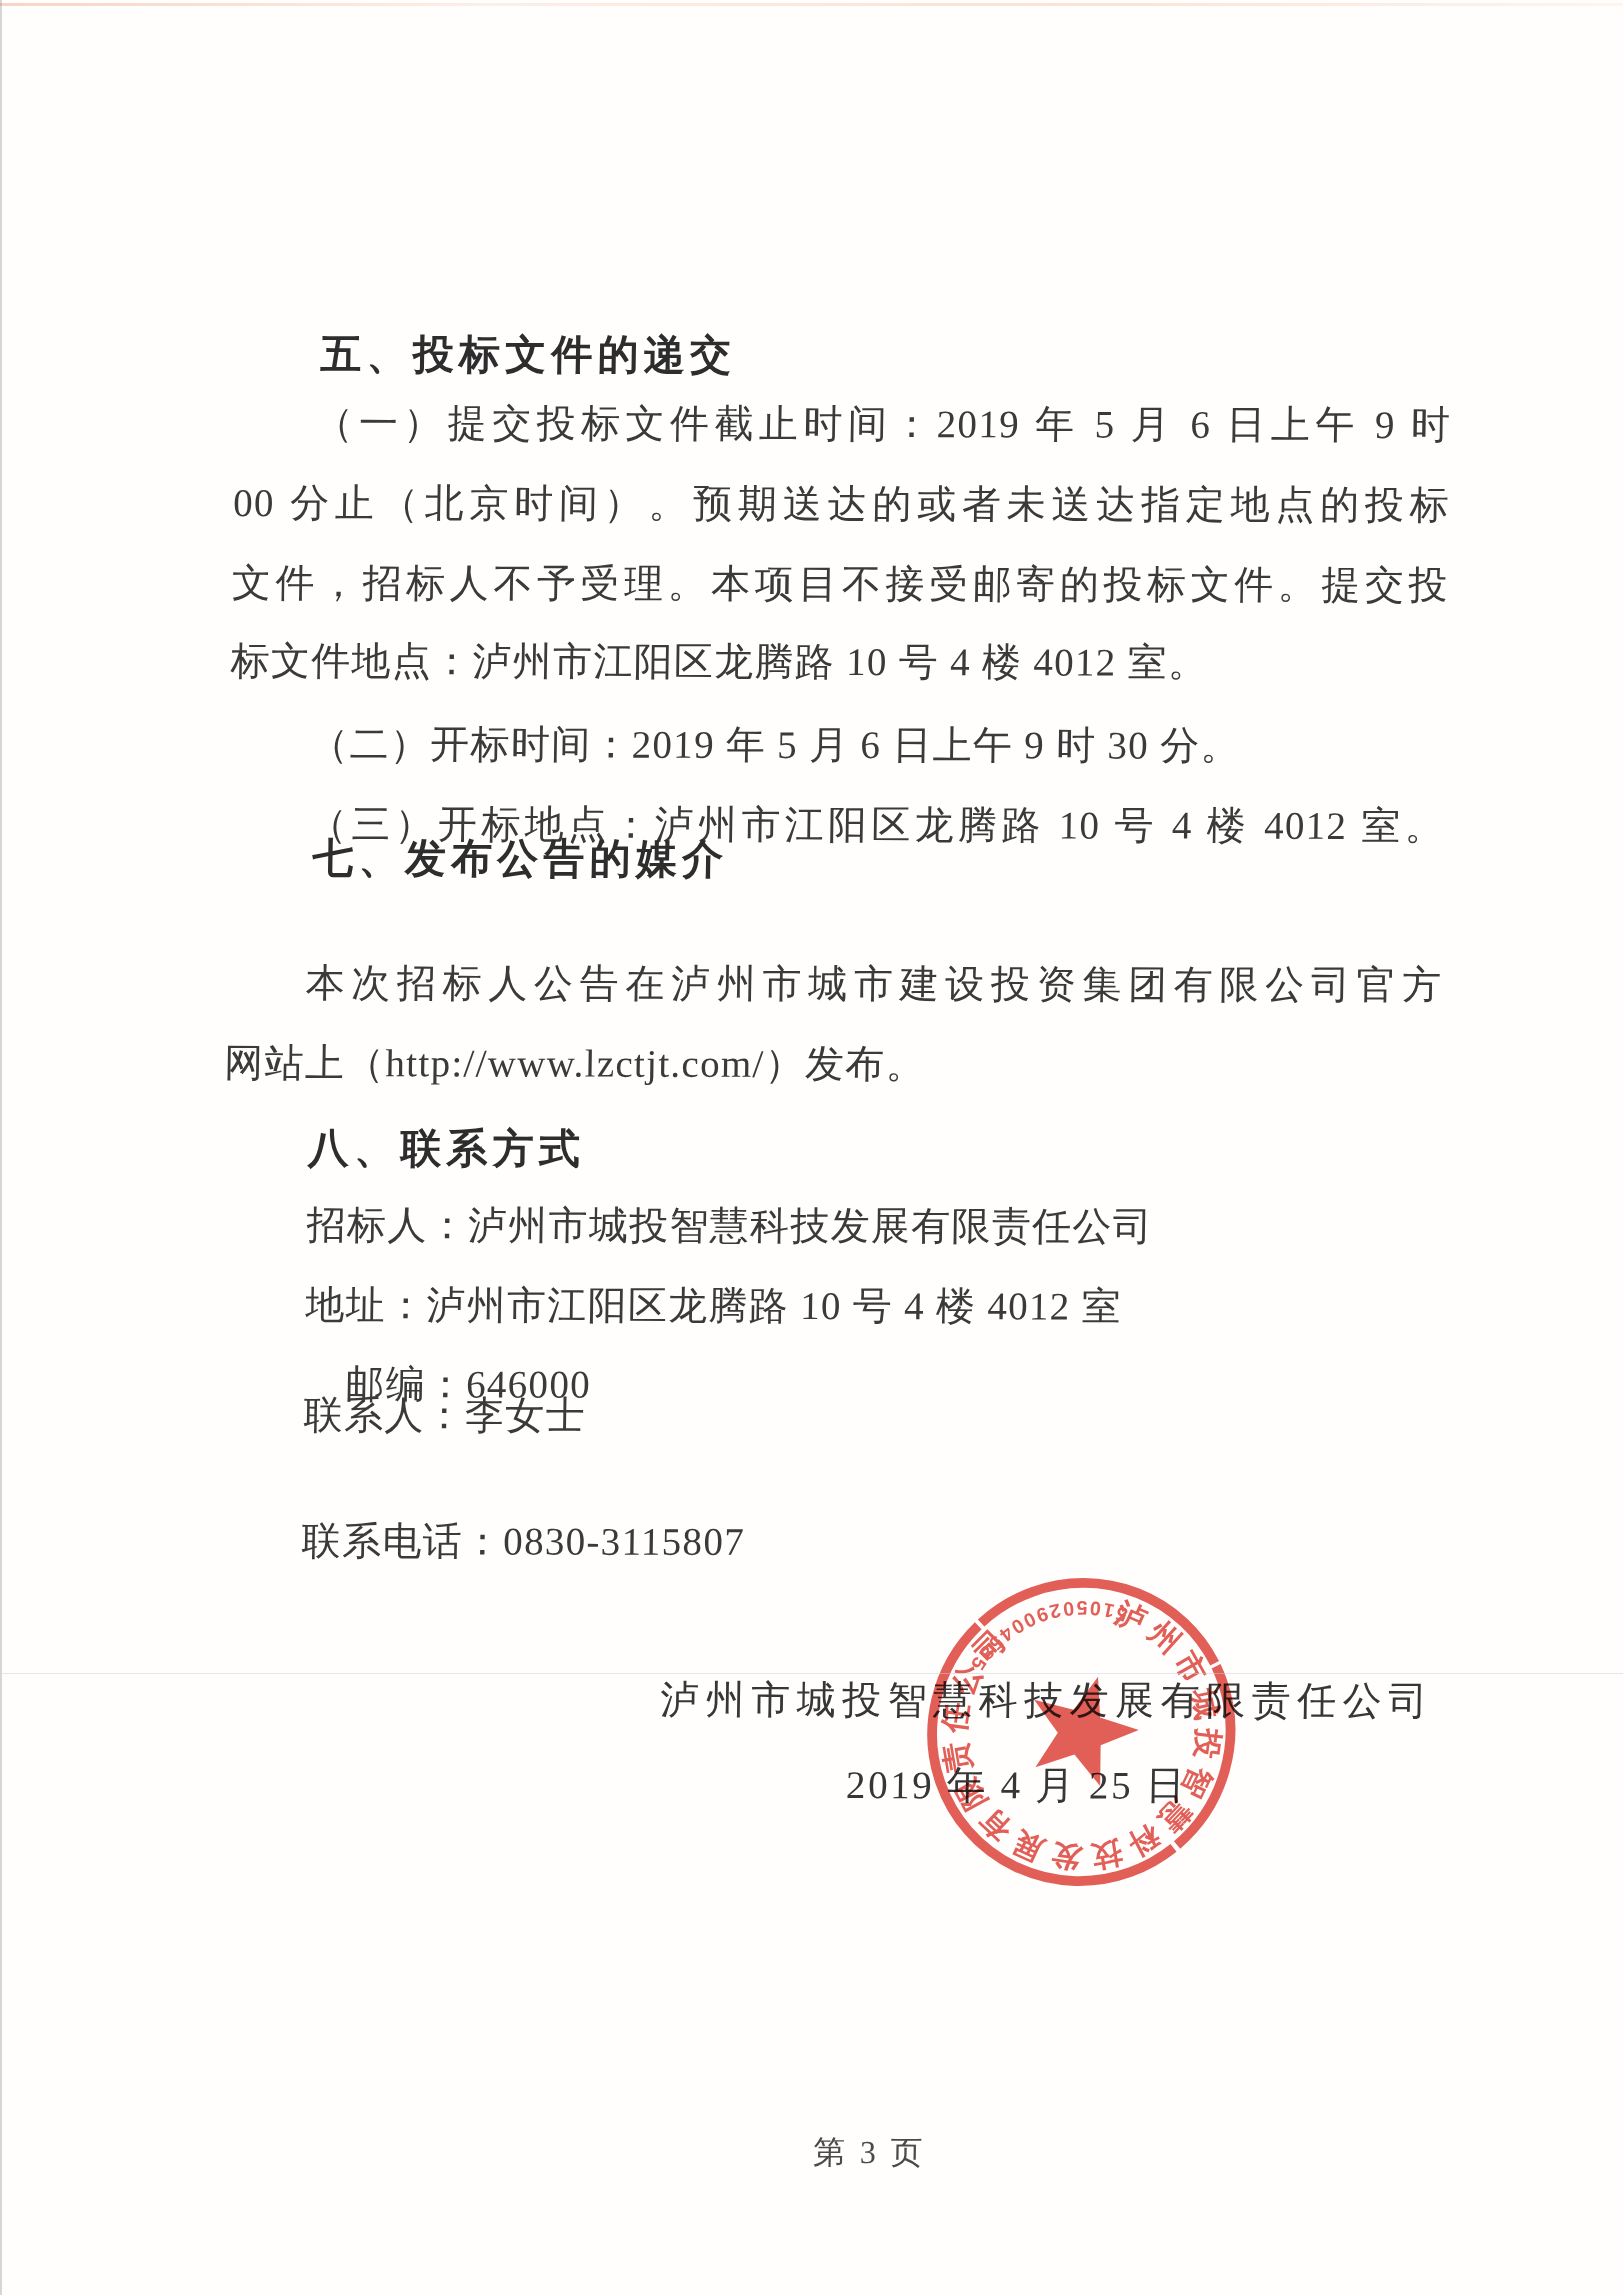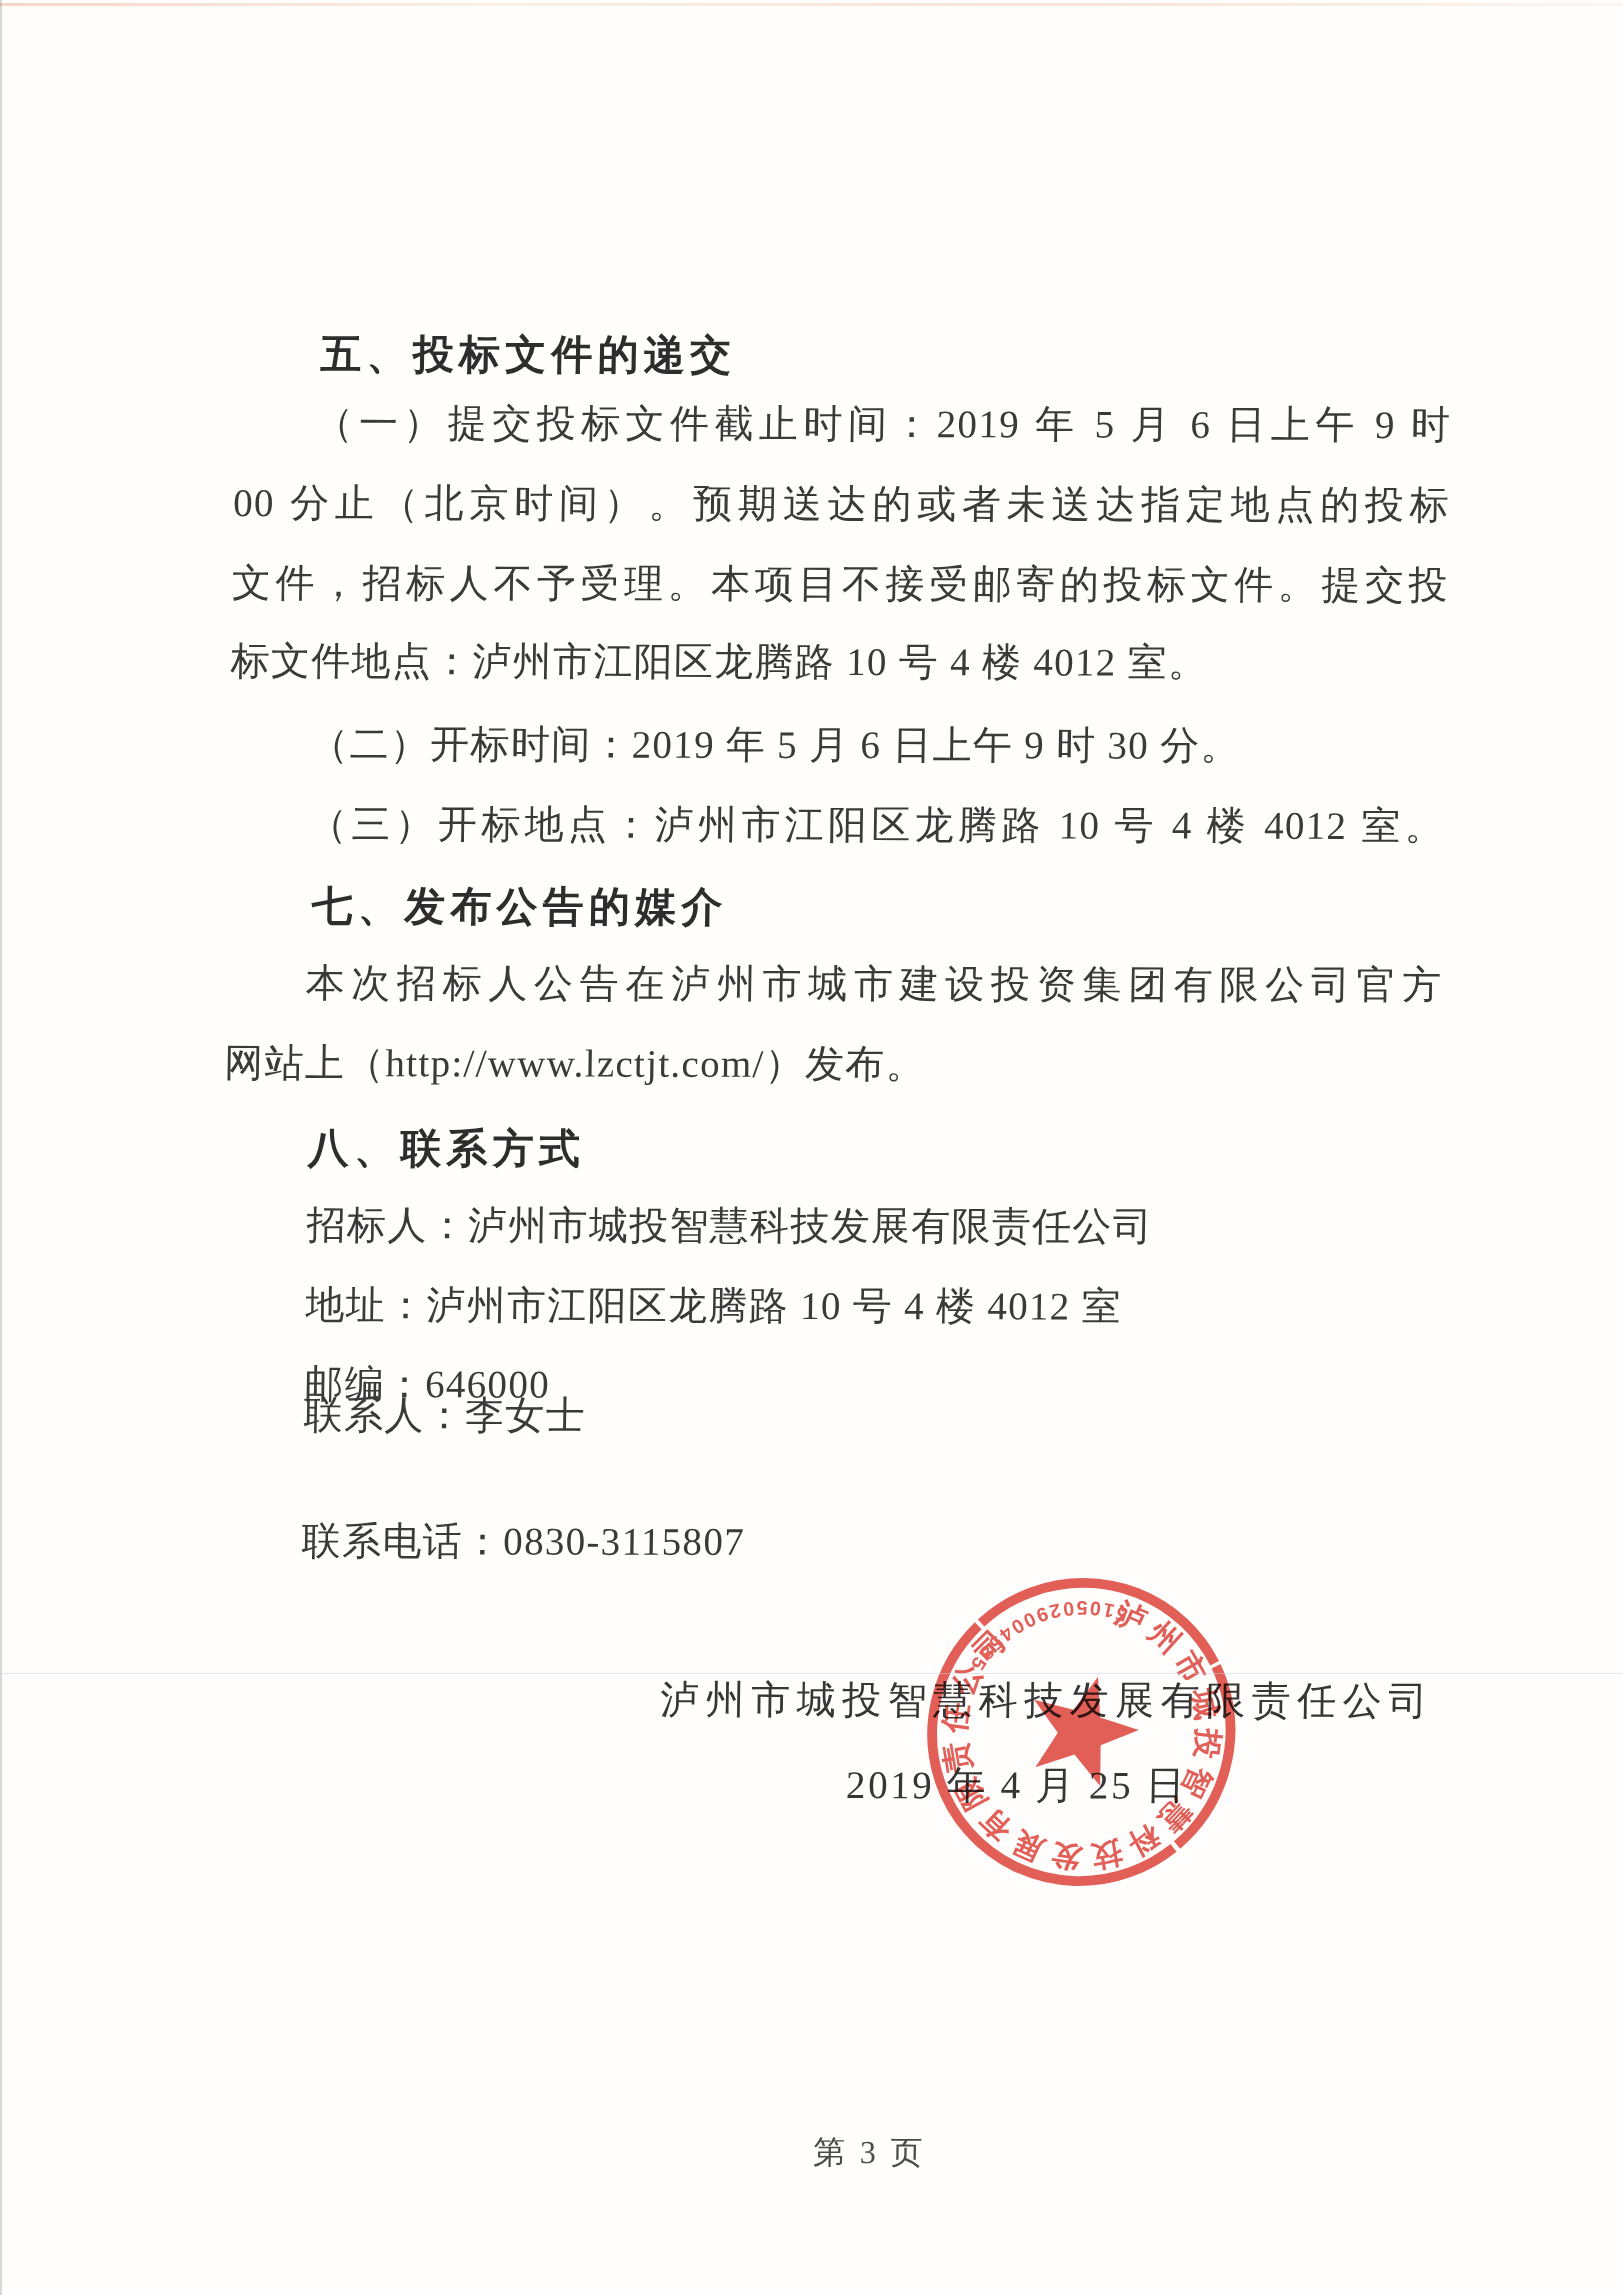--- a/index.html
+++ b/index.html
@@ -56,27 +56,27 @@
     text-align:justify;
     text-align-last:justify;
   }
   .p0{top:332px;}
   .p1{top:402px;}
   .p2{top:482px;}
   .p3{top:562px;}
   .p4{top:640px;}
   .p5{top:723px;}
   .p6{top:803px;}
-  .p7{top:884px;text-align:center;}
+  .p7{top:836px;text-align:center;}
   .p8{top:962px;}
   .p9{top:1042px;}
   .p10{top:1126px;}
   .p11{top:1204px;}
   .p12{top:1284px;}
-  .p13{top:1363px;}
+  .p13{top:1363px;margin-left:41px;}
   .p14{top:1394px;}
   .p15{top:1520px;}
   .contact{left:308px;}
   .signature{
     top:1678px;left:669px;
     letter-spacing:6.5px;color:#363636;
   }
   .sig-date{
     top:1763px;left:856px;
     letter-spacing:2.6px;color:#363636;

